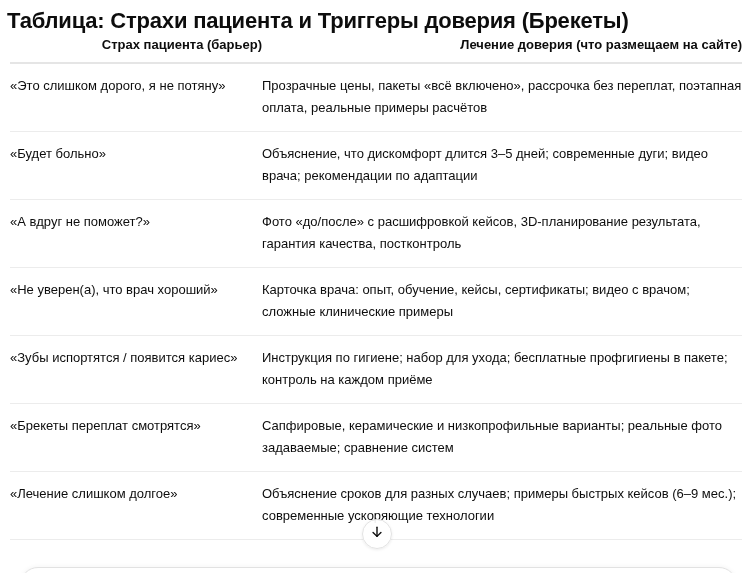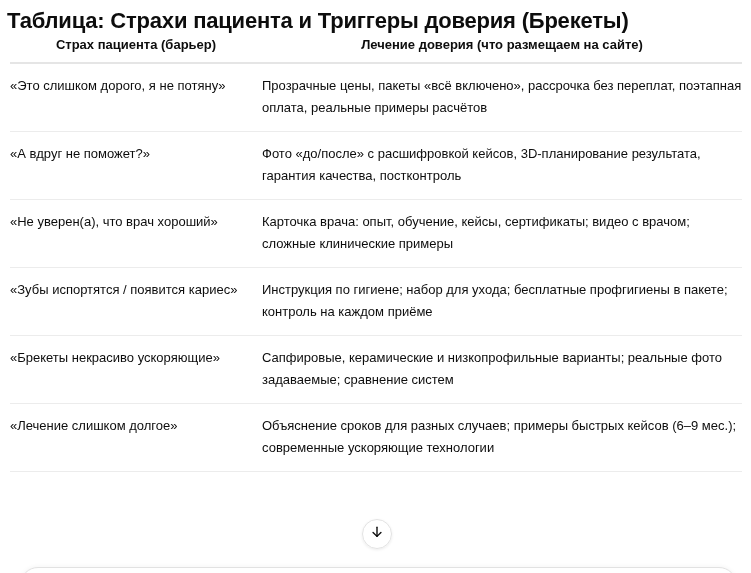--- a/index.html
+++ b/index.html
@@ -35,21 +35,21 @@
   }
   table {
     width: 100%;
     border-collapse: collapse;
     table-layout: fixed;
     font-size: 13px;
   }
   col.c1 { width: 252px; }
   col.c2 { width: auto; }
   thead th {
-    text-align: center;
+    text-align: right;
     font-weight: 600;
     font-size: 13px;
     padding: 0 0 8px 0;
     height: 18px;
     line-height: 18px;
     border-bottom: 2px solid #e5e5e5;
     color: #0d0d0d;
     margin-top: 28px;
   }
   tbody td {
@@ -114,33 +114,37 @@
         <th>Страх пациента (барьер)</th>
         <th>Лечение доверия (что размещаем на сайте)</th>
       </tr>
     </thead>
     <tbody>
       <tr>
         <td class="fear">«Это слишком дорого, я не потяну»</td>
         <td>Прозрачные цены, пакеты «всё включено», рассрочка без переплат, поэтапная оплата, реальные примеры расчётов</td>
       </tr>
       <tr>
+        <td class="fear">«Будет больно»</td>
+        <td>Объяснение, что дискомфорт длится 3–5 дней; современные дуги; видео врача; рекомендации по адаптации</td>
+      </tr>
+      <tr>
         <td class="fear">«А вдруг не поможет?»</td>
         <td>Фото «до/после» с расшифровкой кейсов, 3D-планирование результата, гарантия качества, постконтроль</td>
       </tr>
       <tr>
         <td class="fear">«Не уверен(а), что врач хороший»</td>
         <td>Карточка врача: опыт, обучение, кейсы, сертификаты; видео с врачом; сложные клинические примеры</td>
       </tr>
       <tr>
         <td class="fear">«Зубы испортятся / появится кариес»</td>
         <td>Инструкция по гигиене; набор для ухода; бесплатные профгигиены в пакете; контроль на каждом приёме</td>
       </tr>
       <tr>
-        <td class="fear">«Брекеты некрасиво ускоряющие»</td>
+        <td class="fear">«Брекеты переплат смотрятся»</td>
         <td>Сапфировые, керамические и низкопрофильные варианты; реальные фото задаваемые; сравнение систем</td>
       </tr>
       <tr>
         <td class="fear">«Лечение слишком долгое»</td>
         <td>Объяснение сроков для разных случаев; примеры быстрых кейсов (6–9 мес.); современные ускоряющие технологии</td>
       </tr>
     </tbody>
   </table>
 </div>
 

